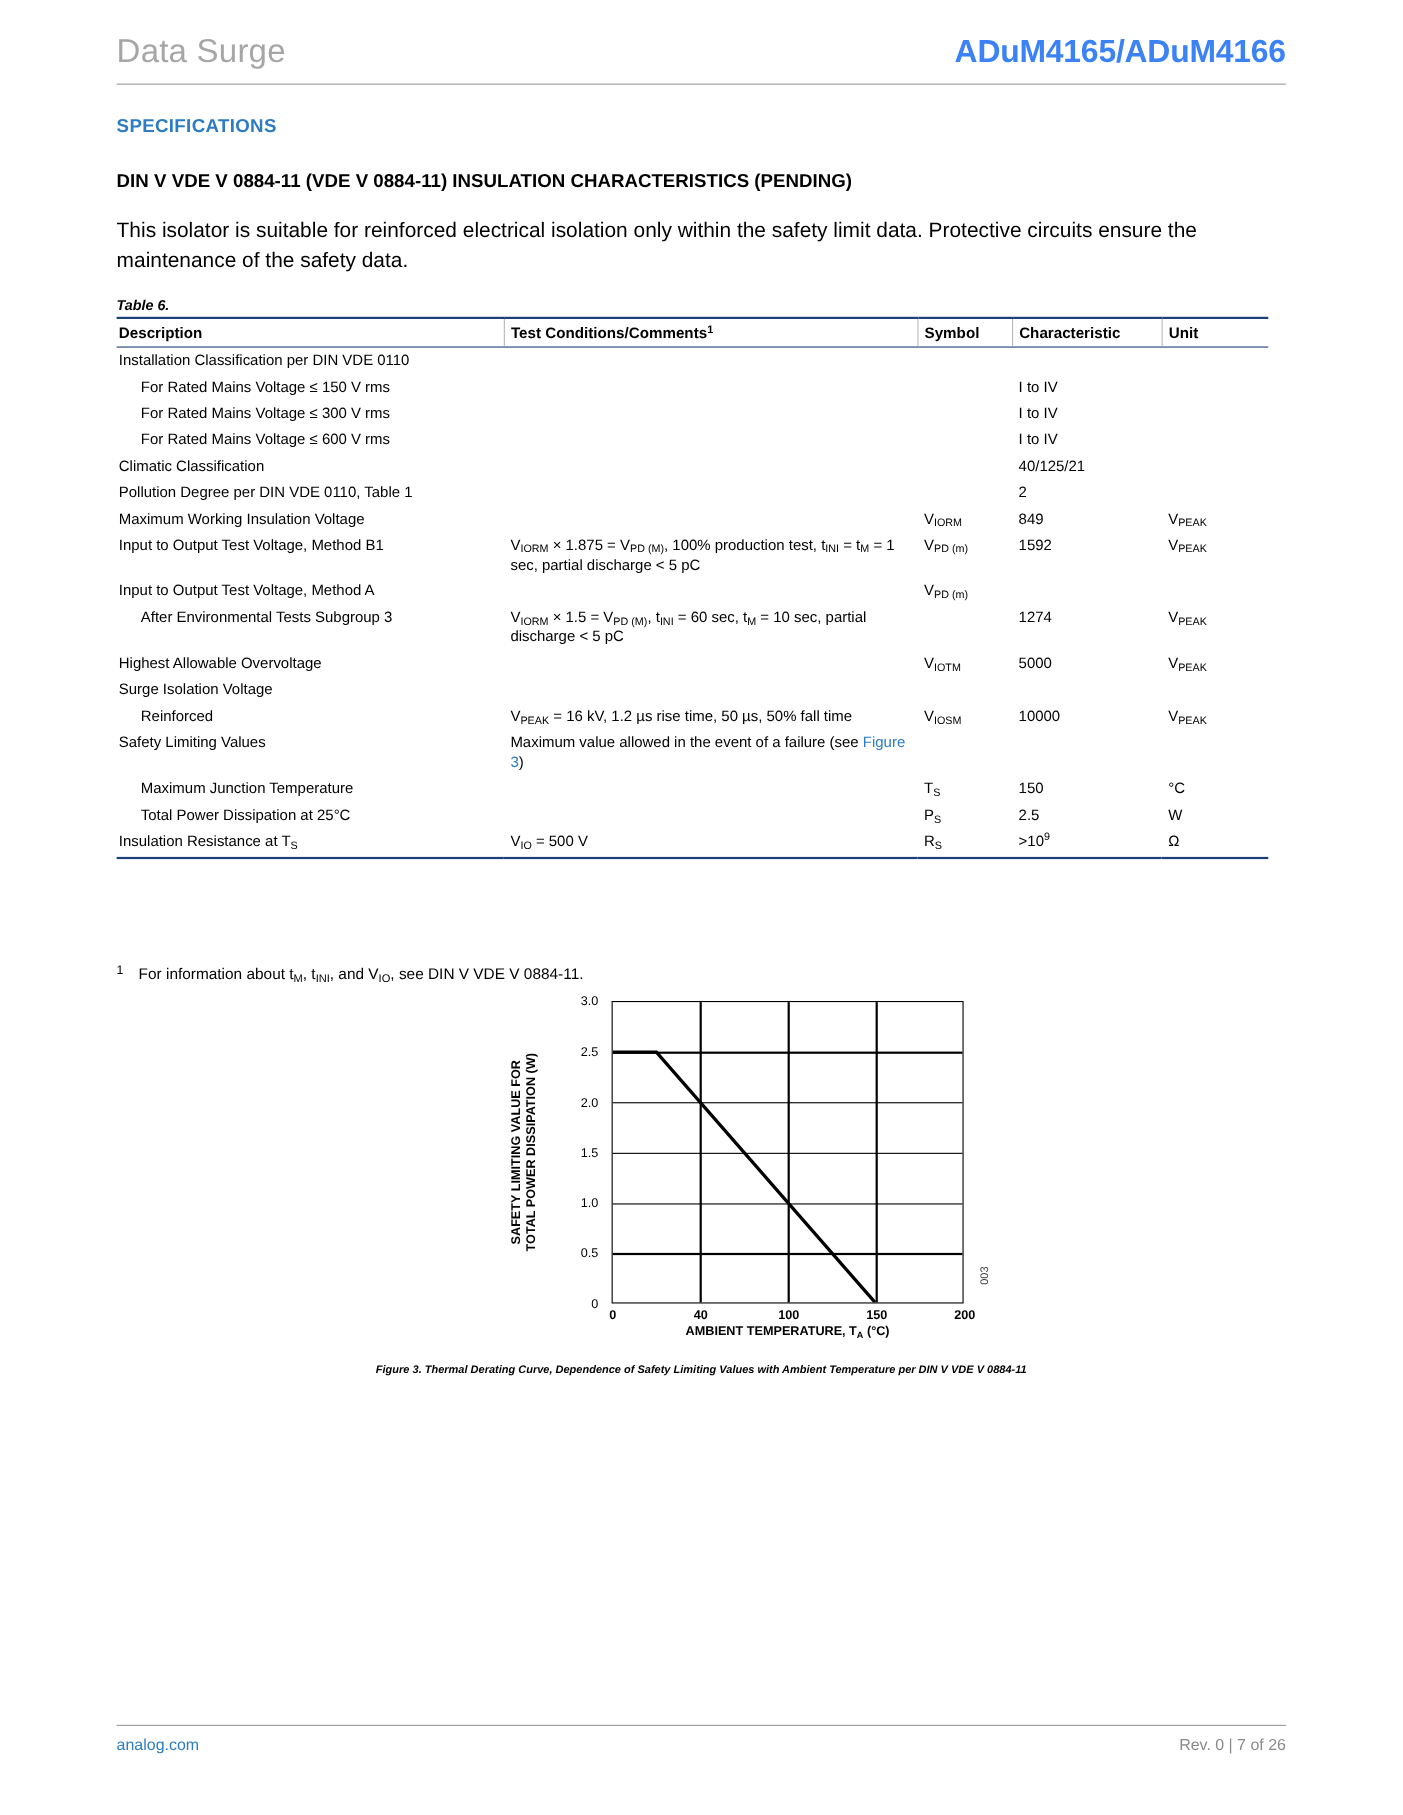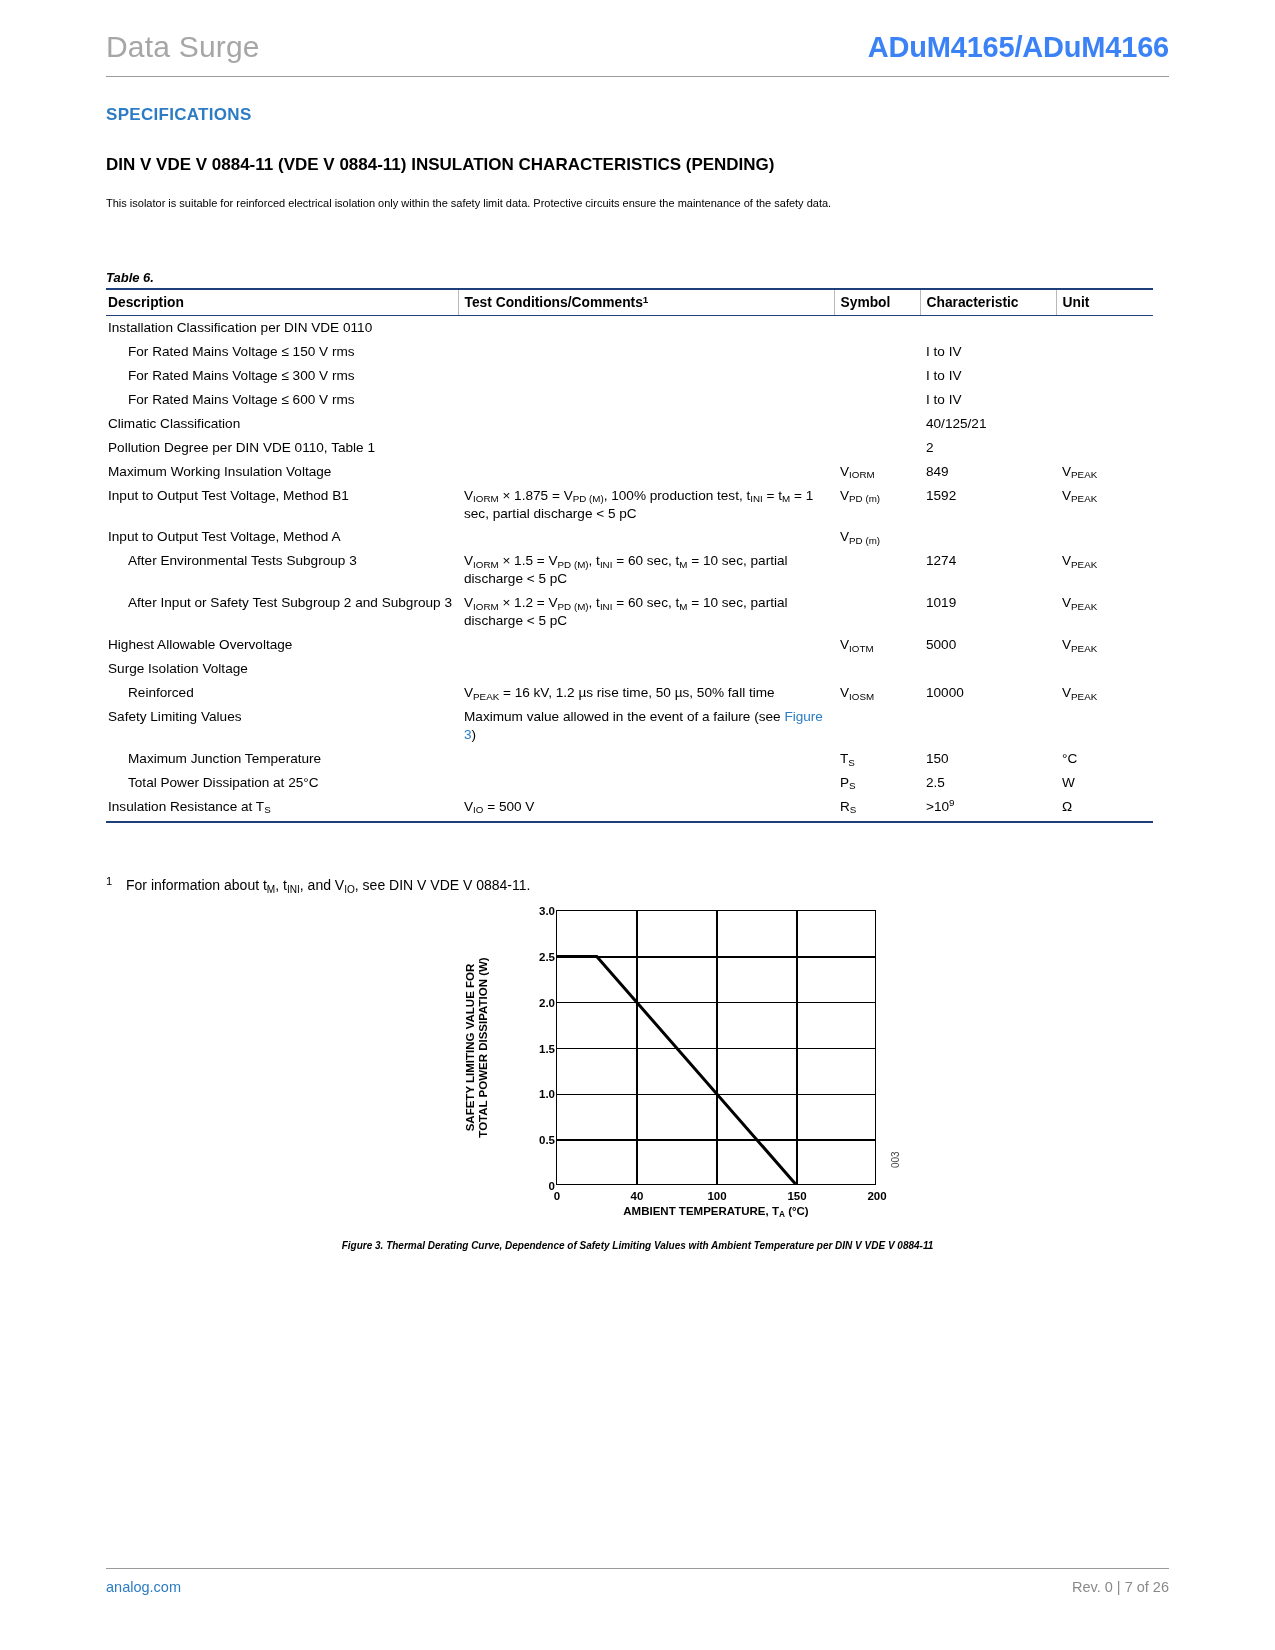--- a/index.html
+++ b/index.html
@@ -58,21 +58,21 @@
     left: 106px;
     font-size: 17px;
     font-weight: bold;
     color: #000;
   }
   .intro-text {
     position: absolute;
     top: 196px;
     left: 106px;
     width: 1060px;
-    font-size: 11px;
+    font-size: 19px;
     line-height: 1.45;
     color: #000;
   }
   
   .table-caption {
     position: absolute;
     top: 270px;
     left: 106px;
     font-size: 13px;
     font-weight: bold;
@@ -159,23 +159,23 @@
     position: absolute;
     left: 0;
     right: 0;
     height: 1.4px;
     background: #000;
   }
   .ytick-label {
     position: absolute;
     right: 100%;
     transform: translateY(-50%);
-    margin-right: 2px;
+    margin-right: 13px;
     font-size: 11.5px;
-    font-weight: bold;
+    font-weight: normal;
     white-space: nowrap;
   }
   .xtick-label {
     position: absolute;
     top: 100%;
     transform: translateX(-50%);
     margin-top: 6px;
     font-size: 11.5px;
     font-weight: bold;
     white-space: nowrap;
@@ -324,27 +324,20 @@
           <td class="col-cond"></td>
           <td class="col-sym">V<sub>PD (m)</sub></td>
           <td class="col-char"></td>
           <td class="col-unit"></td>
         </tr>
         <tr>
           <td class="col-desc indent1">After Environmental Tests Subgroup 3</td>
           <td class="col-cond">V<sub>IORM</sub> × 1.5 = V<sub>PD (M)</sub>, t<sub>INI</sub> = 60 sec, t<sub>M</sub> = 10 sec, partial discharge &lt; 5 pC</td>
           <td class="col-sym"></td>
           <td class="col-char">1274</td>
-          <td class="col-unit">V<sub>PEAK</sub></td>
-        </tr>
-        <tr>
-          <td class="col-desc indent1">After Input or Safety Test Subgroup 2 and Subgroup 3</td>
-          <td class="col-cond">V<sub>IORM</sub> × 1.2 = V<sub>PD (M)</sub>, t<sub>INI</sub> = 60 sec, t<sub>M</sub> = 10 sec, partial discharge &lt; 5 pC</td>
-          <td class="col-sym"></td>
-          <td class="col-char">1019</td>
           <td class="col-unit">V<sub>PEAK</sub></td>
         </tr>
         <tr>
           <td class="col-desc">Highest Allowable Overvoltage</td>
           <td class="col-cond"></td>
           <td class="col-sym">V<sub>IOTM</sub></td>
           <td class="col-char">5000</td>
           <td class="col-unit">V<sub>PEAK</sub></td>
         </tr>
         <tr>

